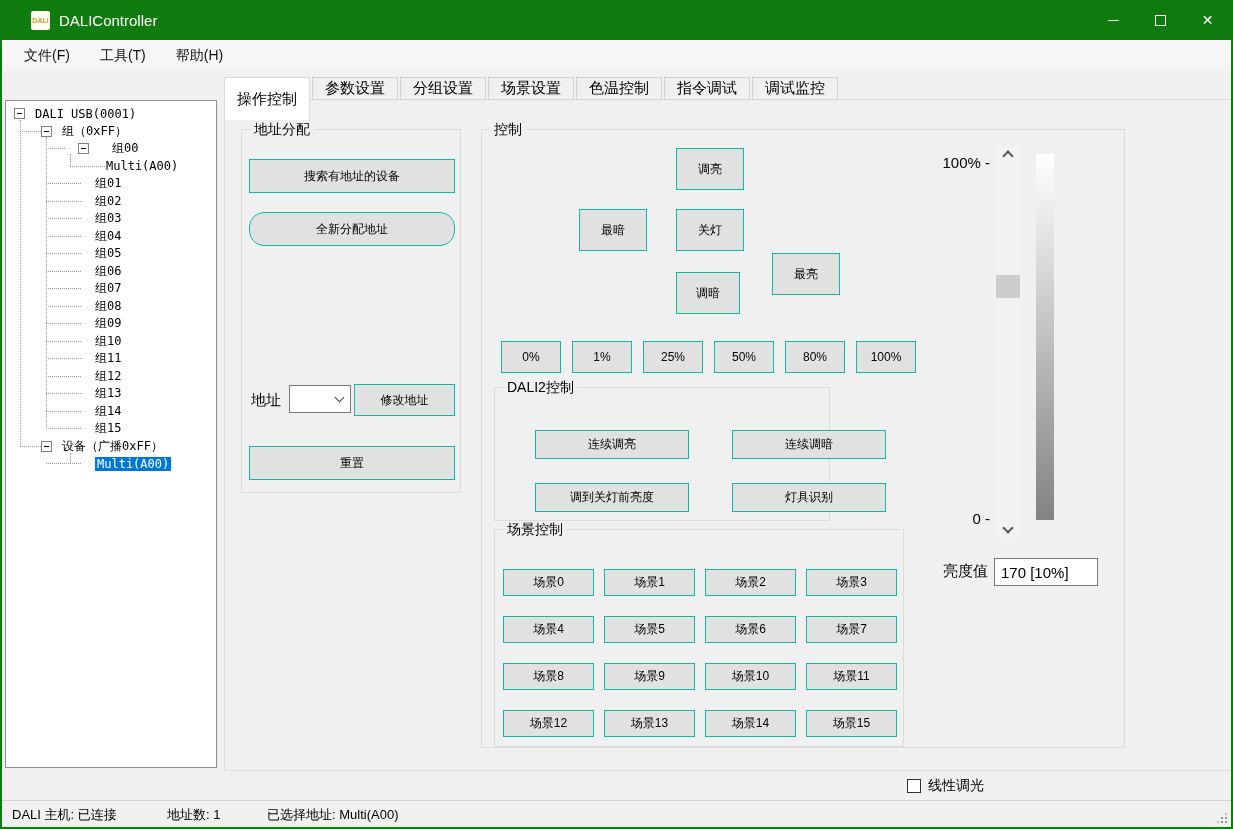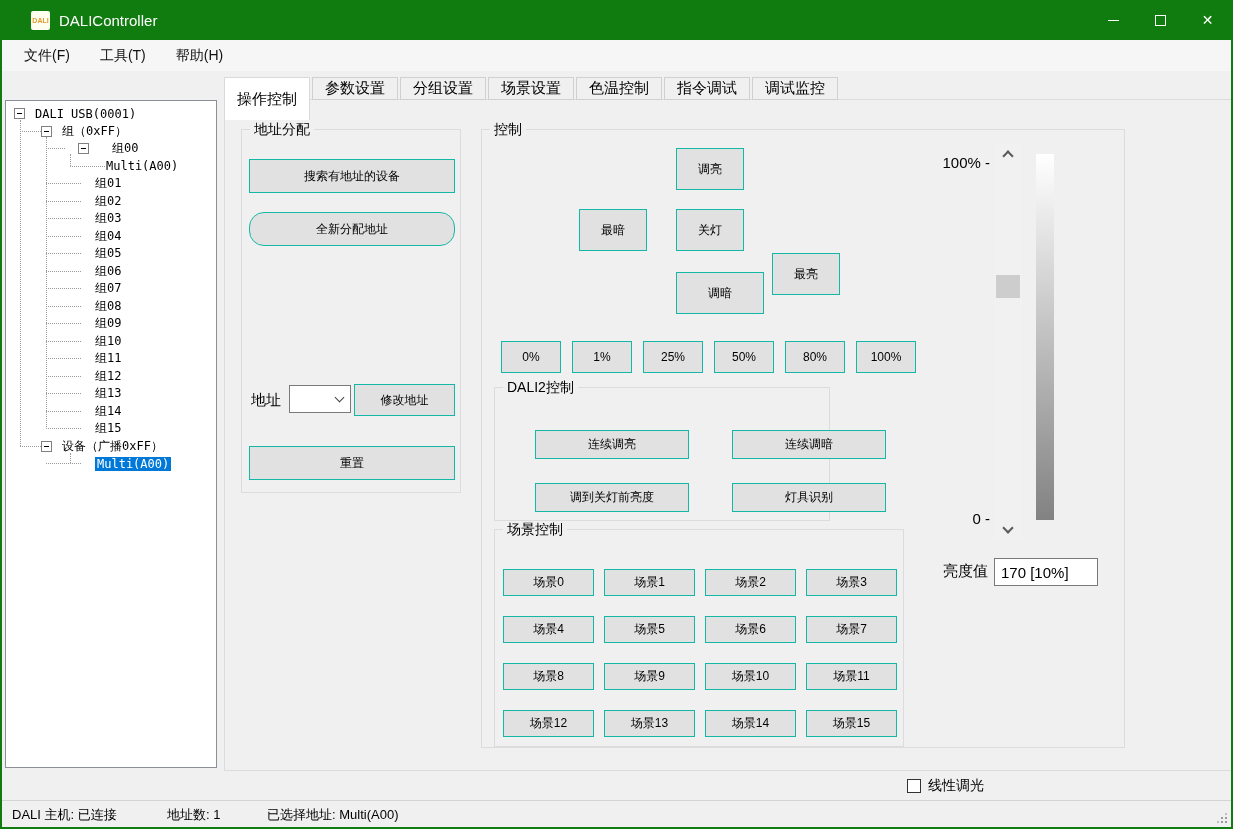--- a/index.html
+++ b/index.html
@@ -75,21 +75,21 @@
           transform:rotate(45deg); display:block; }
   .combo .chev { margin-right:7px; margin-top:-3px; }
   .b-modify { left:112px; top:254px; width:101px; height:32px; }
   .b-reset  { left:7px;  top:316px; width:206px; height:34px; }
 
   
   .b-up   { left:194px; top:18px;  width:68px; height:42px; }
   .b-minb { left:97px;  top:79px;  width:68px; height:42px; }
   .b-off  { left:194px; top:79px;  width:68px; height:42px; }
   .b-maxb { left:290px; top:79px;  width:68px; height:42px;margin-top:44px; }
-  .b-down { left:194px; top:142px; width:88px; height:42px; }
+  .b-down { left:194px; top:142px; width:64px; height:42px; }
   .pct-row { position:absolute; left:19px; top:211px; display:flex; gap:11px; }
   .pct-row .btn { position:static; width:60px; height:32px; }
 
   .d2-cu { left:40px;  top:42px; width:154px; height:29px; }
   .d2-cd { left:237px; top:42px; width:154px; height:29px; }
   .d2-re { left:40px;  top:95px; width:154px; height:29px; }
   .d2-id { left:237px; top:95px; width:154px; height:29px; }
 
   .scene-grid { position:absolute; left:8px; top:39px; display:grid;
                 grid-template-columns:repeat(4,91px); column-gap:10px; row-gap:20px; }

